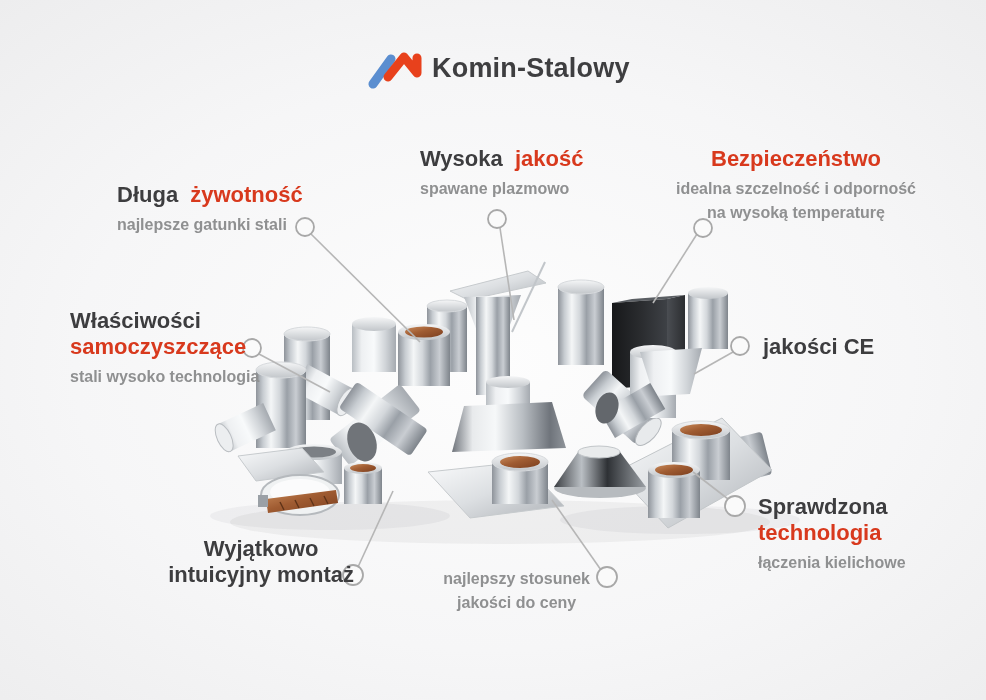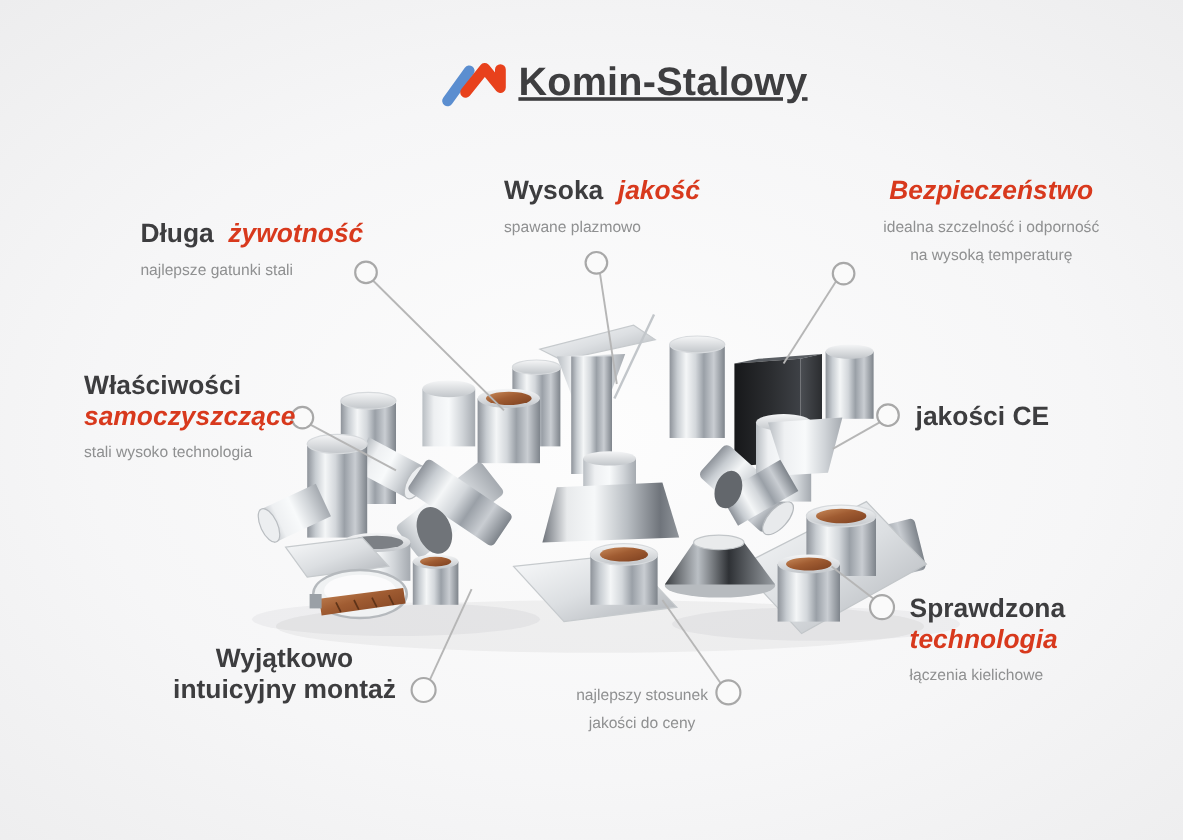--- a/index.html
+++ b/index.html
@@ -3,40 +3,40 @@
 <meta charset="utf-8">
 <style>
   html,body{margin:0;padding:0;background:#ececec;}
   .canvas{
     position:relative;width:986px;height:700px;margin:0 auto;overflow:hidden;
     background:radial-gradient(ellipse 760px 520px at 50% 52%, #fdfdfd 0%, #f6f6f7 55%, #ececed 100%);
     font-family:"Liberation Sans","DejaVu Sans",sans-serif;
   }
   
   .logo{position:absolute;left:366px;top:46px;display:flex;align-items:center;gap:10px;}
-  .logo-text{font-size:33px;font-weight:700;color:#3e3e40;letter-spacing:.2px;text-decoration:underline;}
+  .logo-text{font-size:27px;font-weight:700;color:#3e3e40;letter-spacing:.2px;}
   
   .scene{position:absolute;left:0;top:0;width:986px;height:700px;}
   
   .callout{position:absolute;}
   .callout .head{font-size:22px;line-height:26px;font-weight:700;color:#3d3d3f;}
-  .callout .head .accent{color:#d8391d;font-style:italic;}
+  .callout .head .accent{color:#d8391d;}
   .callout .head .part{display:inline-block;margin-right:6px;}
   .callout .head .part:last-child{margin-right:0;}
   .callout .head .line{display:block;}
-  .callout .sub{margin-top:5px;font-size:13px;line-height:24px;color:#8f9091;font-weight:400;}
+  .callout .sub{margin-top:5px;font-size:16px;line-height:24px;color:#8f9091;font-weight:700;}
   .callout .sub .line{display:block;}
   .right{text-align:center;}
   .c-longevity{left:117px;top:182px;}
   .c-quality{left:420px;top:146px;}
   .c-safety{right:70px;top:146px;}
   .c-selfclean{left:70px;top:308px;}
   .c-certificate{left:763px;top:334px;}
   .c-technology{left:758px;top:494px;}
-  .c-assembly{right:656px;top:536px;}
+  .c-assembly{right:632px;top:536px;}
   .c-economy{right:396px;top:562px;}
 </style>
 </head>
 <body>
 
 <div class="canvas">
 
   <svg class="scene" viewBox="0 0 986 700" aria-hidden="true">
     <defs>
       <linearGradient id="gSteel" x1="0" y1="0" x2="1" y2="0">

